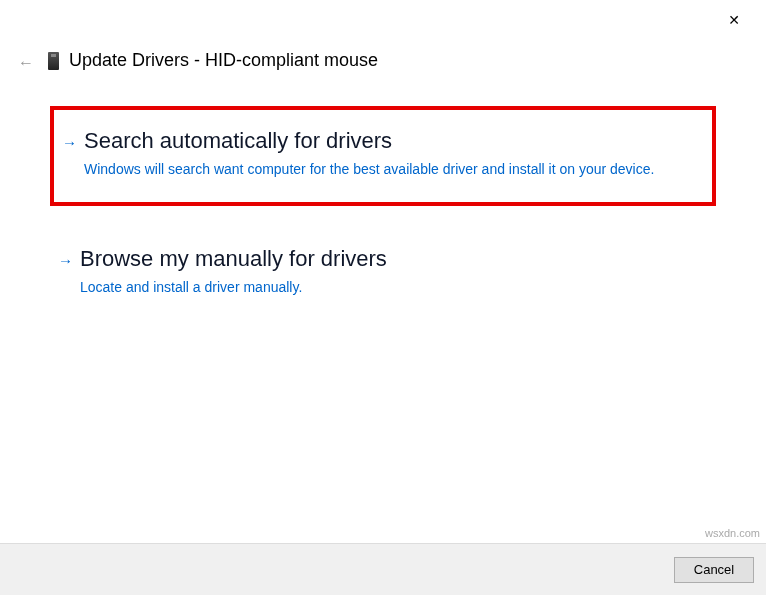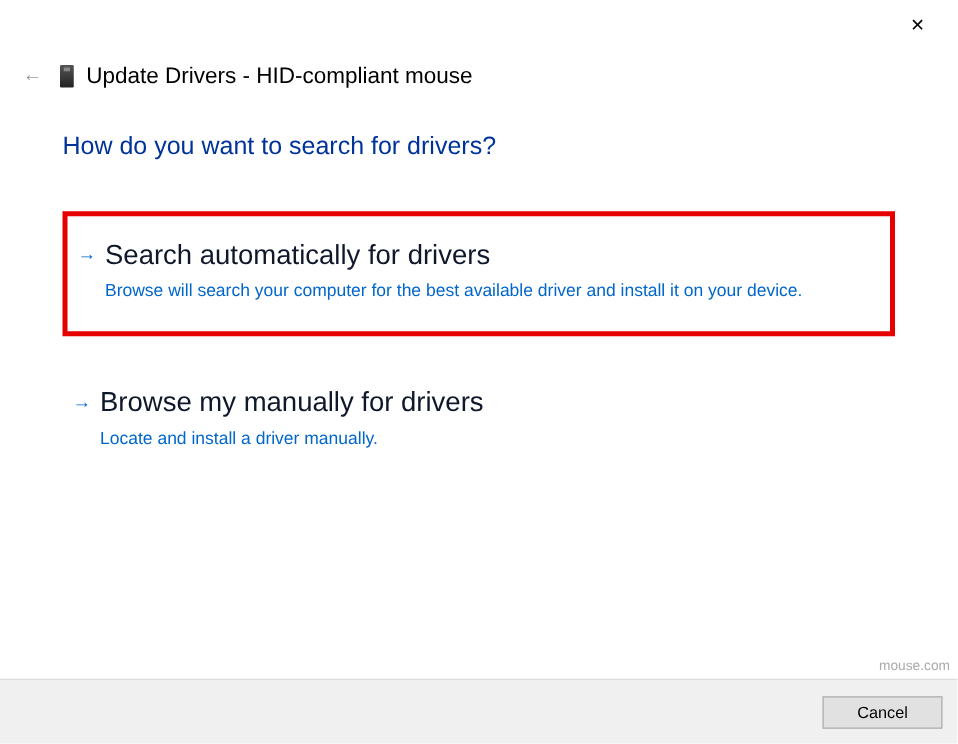--- a/index.html
+++ b/index.html
@@ -100,21 +100,21 @@
       right: 0;
       height: 52px;
       background: #f0f0f0;
       border-top: 1px solid #ddd;
       display: flex;
       justify-content: flex-end;
       align-items: center;
       padding: 0 12px;
     }
     .cancel-btn {
-      width: 96px;
+      width: 80px;
       height: 26px;
       border: 1px solid #adadad;
       background: #e1e1e1;
       font-size: 13px;
       cursor: pointer;
       font-family: inherit;
     }
     .watermark {
       position: absolute;
       right: 6px;
@@ -130,32 +130,31 @@
   <div class="close-btn">✕</div>
 </div>
 
 <div class="header-row">
   <span class="back-arrow">←</span>
   <span class="device-icon"></span>
   <span class="dialog-title">Update Drivers - HID-compliant mouse</span>
 </div>
 
 <div class="content">
-  <div class="question">How do you want to search for drivers?</div>
 
   <div class="option highlighted">
     <span class="opt-arrow">→</span>
     <div class="opt-title">Search automatically for drivers</div>
-    <div class="opt-desc">Browse will search your computer for the best available driver and install it on your device.</div>
+    <div class="opt-desc">Windows will search want computer for the best available driver and install it on your device.</div>
   </div>
 
   <div class="option">
     <span class="opt-arrow">→</span>
     <div class="opt-title">Browse my manually for drivers</div>
     <div class="opt-desc">Locate and install a driver manually.</div>
   </div>
 </div>
 
-<div class="watermark">mouse.com</div>
+<div class="watermark">wsxdn.com</div>
 
 <div class="footer">
   <button class="cancel-btn">Cancel</button>
 </div>
 
 </body></html>

